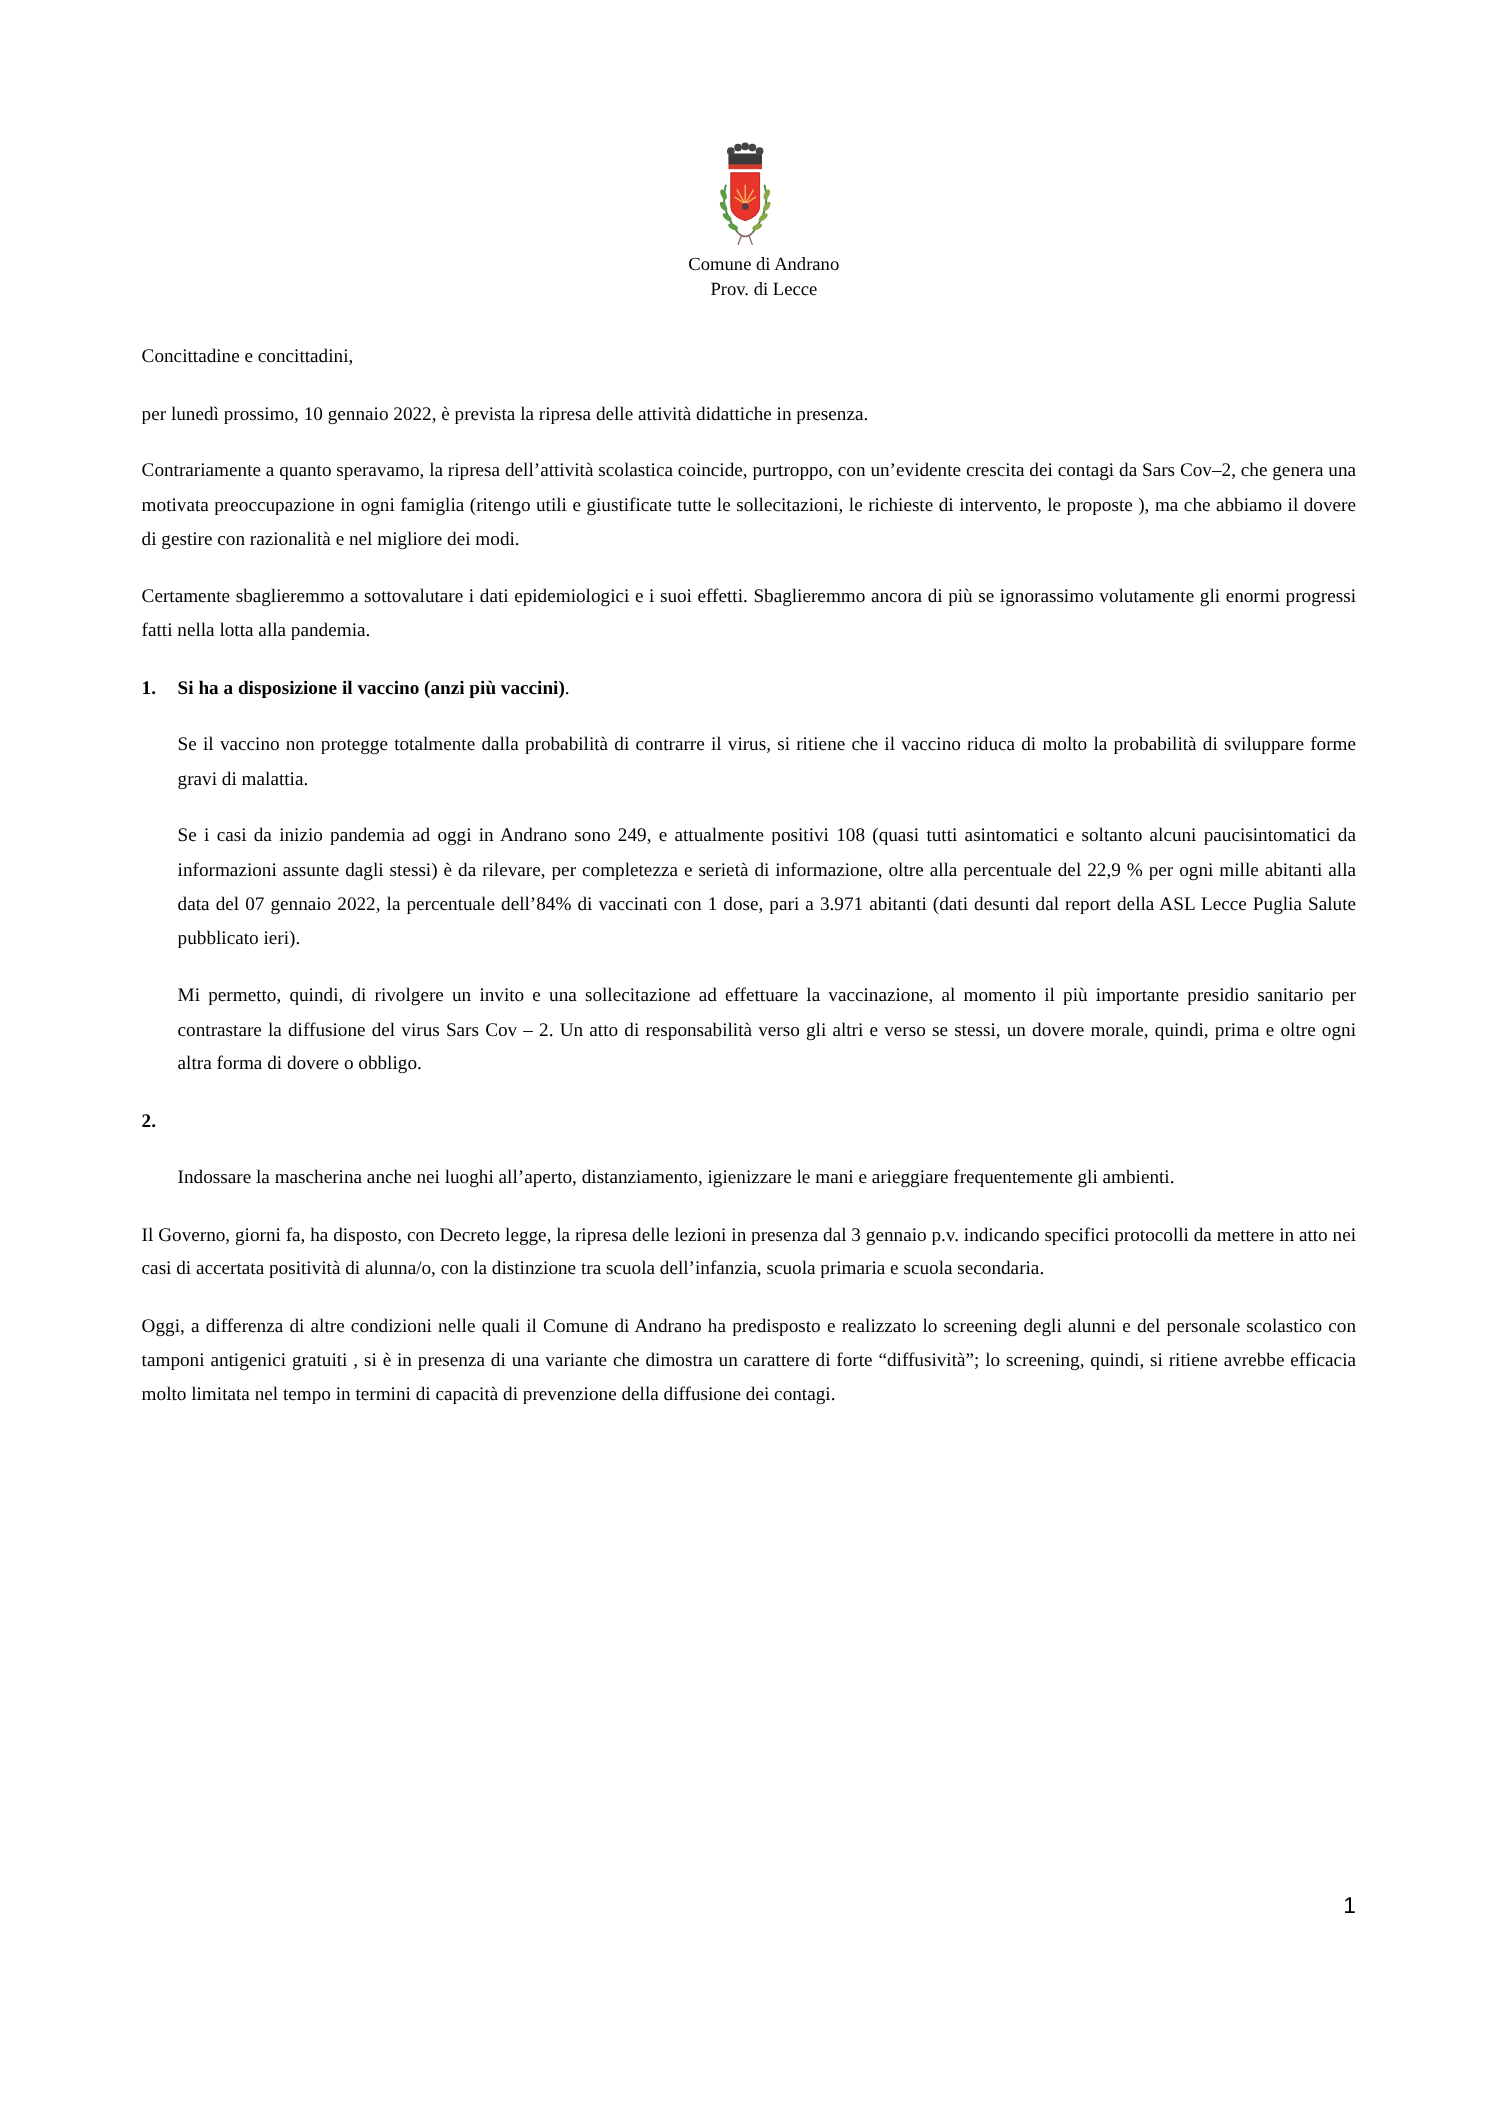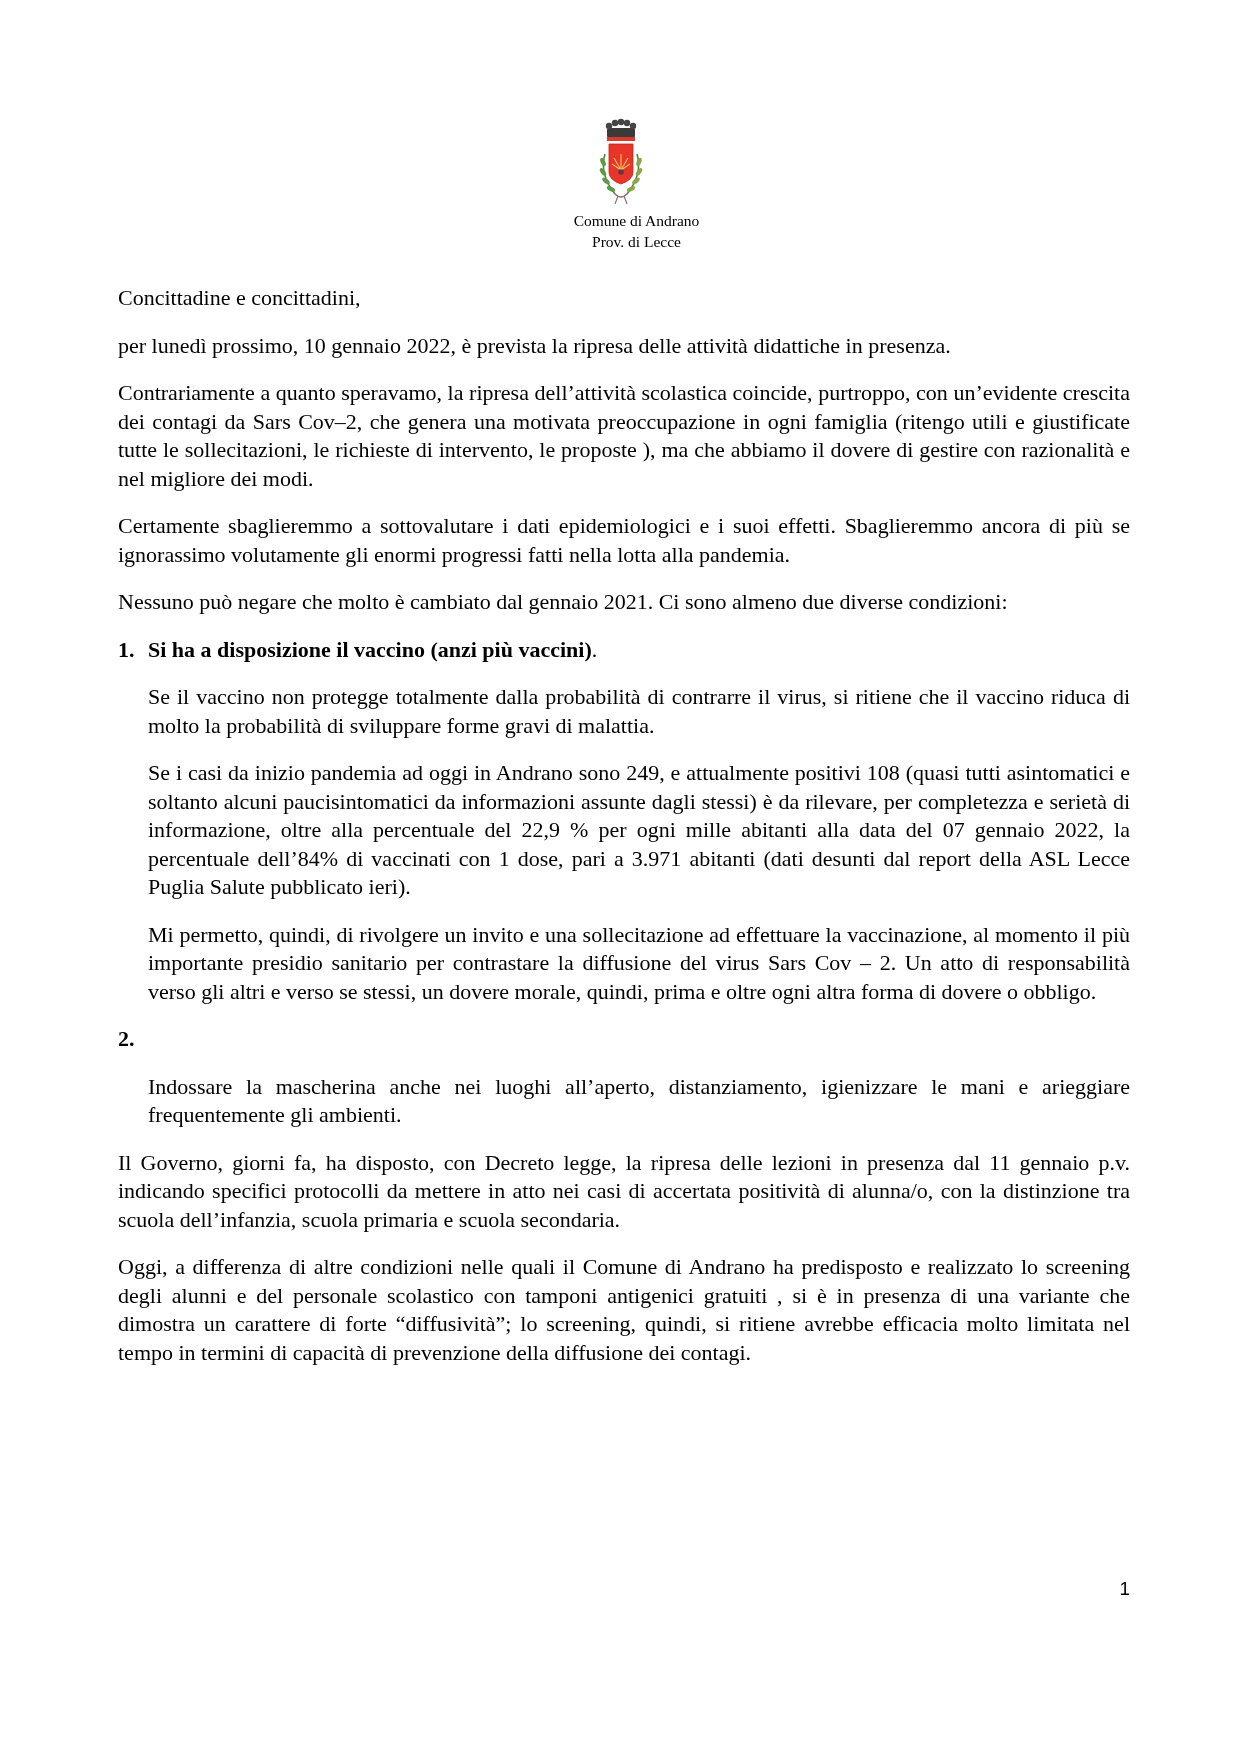--- a/index.html
+++ b/index.html
@@ -7,21 +7,21 @@
     .page {
       position: absolute; left: 0; top: 0; width: 1241px; height: 1755px;
       background: #ffffff; color: #000000;
       font-family: "Liberation Serif", "DejaVu Serif", serif;
     }
     .header { position: absolute; left: 0; top: 114px; width: 1241px; text-align: center; }
     .crest { display: block; margin: 0 auto; width: 72px; height: 96px; }
     .header-line { font-size: 15.5px; line-height: 21px; margin-left: 32px; }
     .body {
       position: absolute; left: 118px; top: 284px; width: 1012px;
-      font-size: 22px; line-height: 28.5px;
+      font-size: 16px; line-height: 28.5px;
     }
     .p { margin: 0 0 19px 0; text-align: justify; }
     .p.nojust { text-align: left; }
     .heading { margin: 0 0 19px 0; font-weight: bold; display: flex; }
     .heading .num { width: 30px; flex: none; }
     .ind { margin-left: 30px; font-family: Liberation Serif, serif; }
     .page-number {
       position: absolute; left: 1100px; top: 1578px; width: 30px; text-align: right;
       font-family: "Liberation Sans", "DejaVu Sans", sans-serif; font-size: 19px;
     }
@@ -72,33 +72,32 @@
     </svg>
     <div class="header-line">Comune di Andrano</div>
     <div class="header-line">Prov. di Lecce</div>
   </div>
 
   <div class="body">
     <p class="p nojust">Concittadine e concittadini,</p>
     <p class="p nojust">per lunedì prossimo, 10 gennaio 2022, è prevista la ripresa delle attività didattiche in presenza.</p>
     <p class="p">Contrariamente a quanto speravamo, la ripresa dell’attività scolastica coincide, purtroppo, con un’evidente crescita dei contagi da Sars Cov–2,  che genera una motivata preoccupazione in ogni famiglia (ritengo utili e giustificate tutte le sollecitazioni, le richieste di intervento, le proposte ), ma che abbiamo il dovere di gestire con razionalità e nel migliore dei modi.</p>
     <p class="p">Certamente sbaglieremmo a sottovalutare i dati epidemiologici e i suoi effetti. Sbaglieremmo ancora di più se ignorassimo volutamente gli enormi progressi fatti nella lotta alla pandemia.</p>
-    <p class="p nojust">Nessuno può negare che molto è cambiato dal gennaio 2021. Ci sono almeno due diverse condizioni:</p>
 
     <div class="heading">
       <span class="num">1.</span>
       <span><span>Si ha a disposizione il vaccino (anzi più vaccini)</span><span style="font-weight:normal">.</span></span>
     </div>
     <p class="p ind">Se il vaccino non protegge totalmente dalla probabilità di contrarre il virus, si ritiene che il vaccino riduca di molto la probabilità di sviluppare  forme gravi di malattia.</p>
     <p class="p ind">Se i casi da inizio pandemia ad oggi in Andrano sono 249, e attualmente positivi 108 (quasi tutti asintomatici e soltanto alcuni paucisintomatici da informazioni assunte dagli stessi) è da rilevare, per completezza e serietà di informazione, oltre alla percentuale del 22,9 % per ogni mille abitanti alla data del 07 gennaio 2022, la percentuale dell’84% di vaccinati con 1 dose, pari a 3.971 abitanti (dati desunti dal report della ASL Lecce Puglia Salute pubblicato ieri).</p>
     <p class="p ind">Mi permetto, quindi, di rivolgere un invito e una sollecitazione ad effettuare la vaccinazione, al momento il più importante presidio sanitario per contrastare la diffusione del virus Sars Cov – 2. Un atto di responsabilità verso gli altri e verso se stessi, un dovere morale, quindi, prima e oltre ogni altra forma di dovere o obbligo.</p>
 
     <div class="heading">
       <span class="num">2.</span>
     </div>
     <p class="p ind">Indossare la mascherina anche nei luoghi all’aperto, distanziamento, igienizzare le mani e arieggiare frequentemente gli ambienti.</p>
 
-    <p class="p">Il Governo, giorni fa, ha disposto, con Decreto legge, la ripresa delle lezioni in presenza dal 11 gennaio p.v. indicando specifici protocolli da mettere in atto nei casi di accertata positività di alunna/o, con la distinzione tra scuola dell’infanzia, scuola primaria e scuola secondaria.</p>
+    <p class="p">Il Governo, giorni fa, ha disposto, con Decreto legge, la ripresa delle lezioni in presenza dal 3 gennaio p.v. indicando specifici protocolli da mettere in atto nei casi di accertata positività di alunna/o, con la distinzione tra scuola dell’infanzia, scuola primaria e scuola secondaria.</p>
     <p class="p">Oggi, a differenza di altre condizioni nelle quali il Comune di Andrano ha predisposto e realizzato lo screening degli alunni e del personale scolastico con tamponi antigenici gratuiti , si è in presenza di una variante che dimostra un carattere di forte “diffusività”; lo screening, quindi, si ritiene avrebbe efficacia molto limitata nel tempo in termini  di capacità  di prevenzione della diffusione dei contagi.</p>
   </div>
 
   <div class="page-number">1</div>
 </div>
 
 </body></html>

